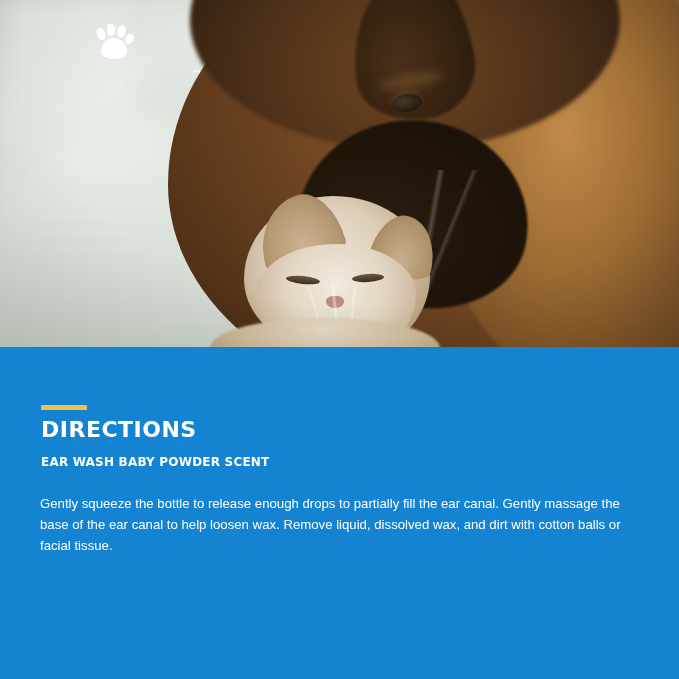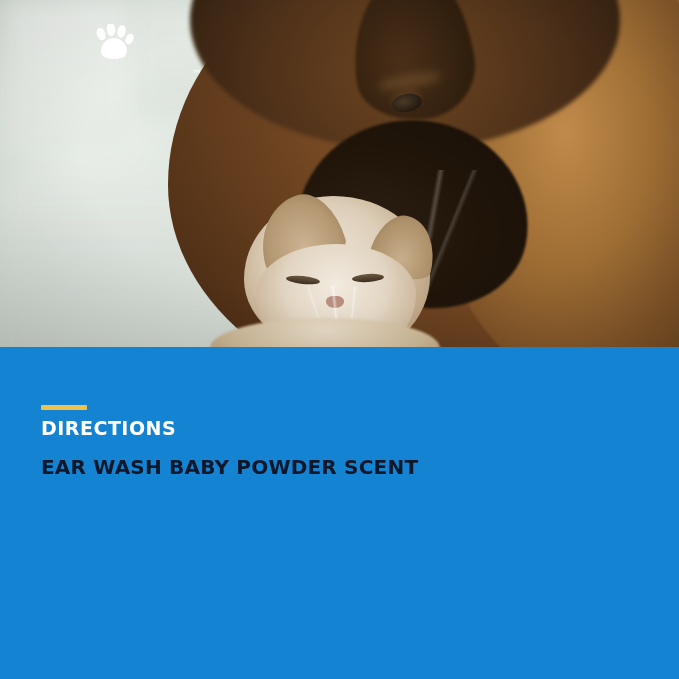--- a/index.html
+++ b/index.html
@@ -287,33 +287,33 @@
     height: 5px;
     background: #f0c14b;
     border-radius: 1px;
   }
   .heading {
     position: absolute;
     left: 41px;
     top: 70px;
     font-family: "DejaVu Sans", sans-serif;
     font-weight: bold;
-    font-size: 19px;
+    font-size: 22px;
     letter-spacing: 0.5px;
     color: #ffffff;
   }
   .subheading {
     position: absolute;
     left: 41px;
     top: 108px;
     font-family: "DejaVu Sans", sans-serif;
     font-weight: bold;
-    font-size: 20px;
+    font-size: 12px;
     letter-spacing: 0.2px;
-    color: #0f172a;
+    color: #ffffff;
   }
   .body-copy {
     position: absolute;
     left: 40px;
     top: 146px;
     width: 600px;
     color: #ffffff;
     font-family: "Liberation Sans", sans-serif;
     font-size: 13.2px;
     line-height: 21px;
@@ -372,16 +372,17 @@
       </div>
       <div class="logo-tm">™</div>
     </div>
   </div>
 
   <div class="panel">
     <div class="rule"></div>
     <div class="heading">DIRECTIONS</div>
     <div class="subheading">EAR WASH BABY POWDER SCENT</div>
     <div class="body-copy">
+      <p>Gently squeeze the bottle to release enough drops to partially fill the ear canal. Gently massage the base of the ear canal to help loosen wax. Remove liquid, dissolved wax, and dirt with cotton balls or facial tissue.</p>
     </div>
   </div>
 
 </div>
 
 </body></html>

